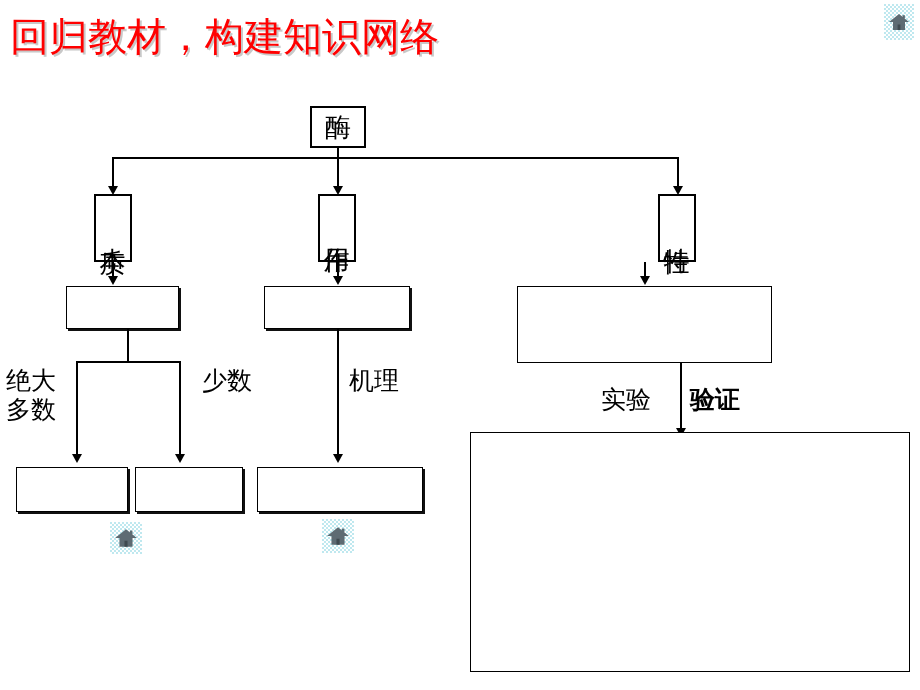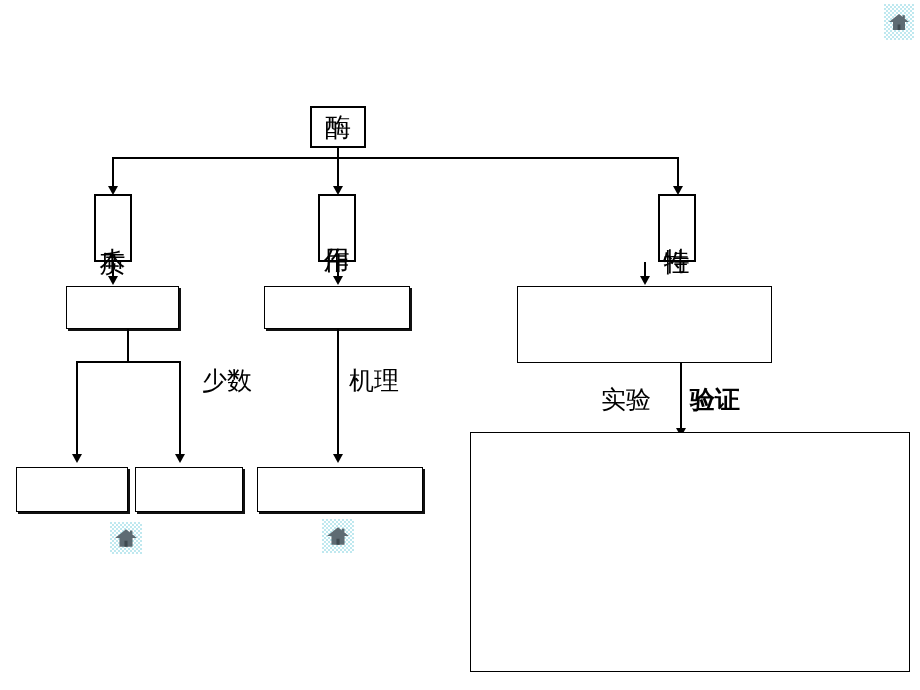--- a/index.html
+++ b/index.html
@@ -114,20 +114,21 @@
     width: 30px;
     word-break: break-all;
     line-height: 30px;
   }
 </style>
 </head>
 <body>
 
 <div id="slide">
 
+  <div id="slide-title">回归教材，构建知识网络</div>
 
   <div class="home-icon" style="left:884px; top:4px; width:30px; height:36px;">
     <svg width="22" height="20" viewBox="0 0 22 20" aria-hidden="true">
       <polygon points="11,2 21,10 17,10 17,18 5,18 5,10 1,10" fill="#5e6b73"></polygon>
       <rect x="9.6" y="12.5" width="2.8" height="5.5" fill="#3f4a50"></rect>
       <rect x="14.5" y="3.2" width="2.4" height="3.4" fill="#5e6b73"></rect>
     </svg>
   </div>
 
   <div class="node node-single thick" style="left:310px; top:106px; width:56px; height:42px;">
@@ -180,20 +181,22 @@
     <span></span>
   </div>
 
   <div class="line-v" style="left:127px; top:329px; height:33px;"></div>
   <div class="line-h" style="left:76px; top:361px; width:104px;"></div>
   <div class="line-v" style="left:76px; top:361px; height:95px;"></div>
   <div class="arrow-down" style="left:72px; top:454px;"></div>
   <div class="line-v" style="left:179px; top:361px; height:95px;"></div>
   <div class="arrow-down" style="left:175px; top:454px;"></div>
 
+  <div class="label label-narrow" style="left:6px; top:366px;">绝大
+多数</div>
 
   <div class="label label-vwrap" style="left:186px; top:366px;margin-left:16px;">少数</div>
 
   <div class="line-v" style="left:337px; top:329px; height:127px;"></div>
   <div class="arrow-down" style="left:333px; top:454px;"></div>
   <div class="label label-vwrap" style="left:349px; top:366px;">机理</div>
 
   <div class="line-v" style="left:680px; top:363px; height:68px;"></div>
   <div class="arrow-down" style="left:676px; top:428px;"></div>
   <div class="label" style="left:601px; top:385px;">实验</div>

